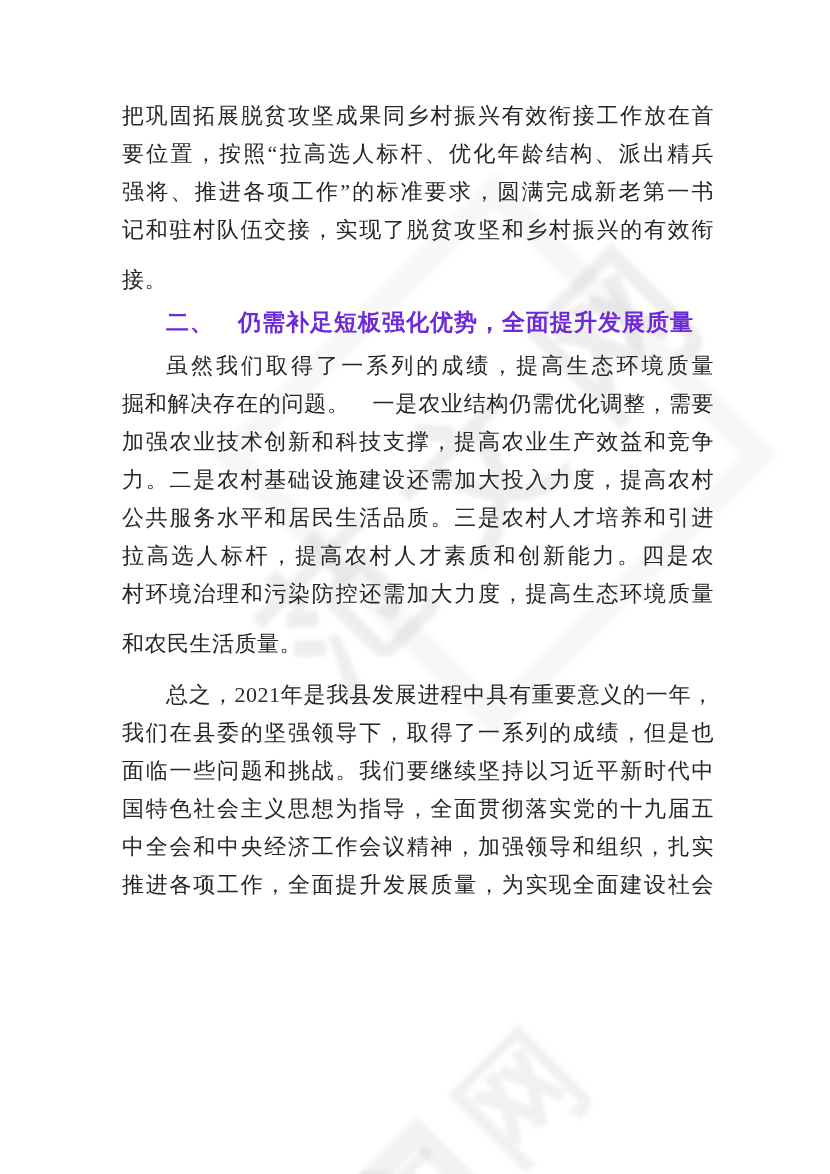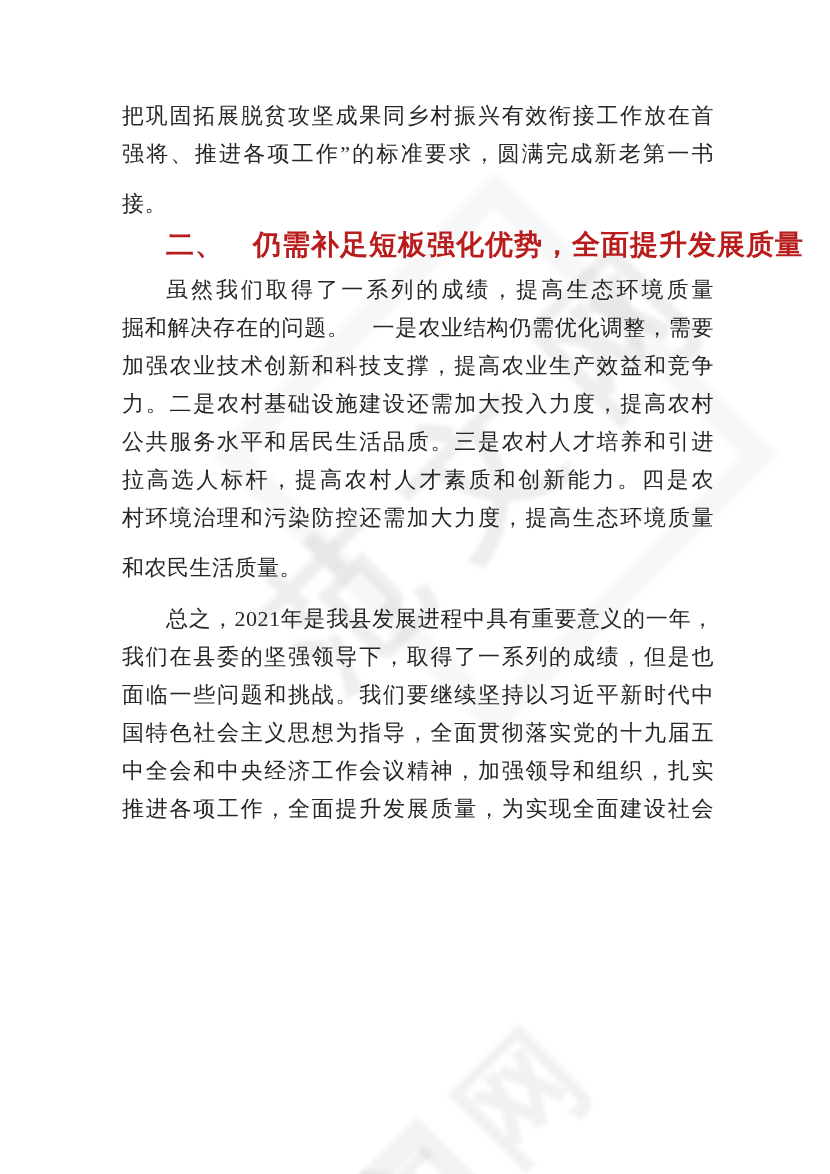--- a/index.html
+++ b/index.html
@@ -71,25 +71,25 @@
     overflow: hidden;
   }
   .line.last {
     text-align-last: left;
     margin-top: 12px;
   }
   .para .line:first-child { text-indent: 44px; }
   .para.no-indent .line:first-child { text-indent: 0; }
   .para.gap-above { margin-top: 13px; }
   .heading {
-    font-family: Liberation Mono, monospace;
-    font-size: 28px;
+    font-family: Liberation Serif, serif;
+    font-size: 23px;
     line-height: 38px;
     font-weight: bold;
-    color: #b91c1c;
+    color: #6d28d9;
     letter-spacing: 1px;
     text-indent: 44px;
     margin: 5px 0 5px 0;
     white-space: nowrap;
   }
 </style>
 </head>
 <body>
 
 <div class="page">
@@ -101,21 +101,23 @@
 
   <div class="wm wm-bottom">
     <div class="wm-diamond"></div>
     <div class="wm-text">范文网</div>
   </div>
 
   <div class="content">
 
     <div class="para no-indent">
         <div class="line">把巩固拓展脱贫攻坚成果同乡村振兴有效衔接工作放在首</div>
+        <div class="line">要位置，按照“拉高选人标杆、优化年龄结构、派出精兵</div>
         <div class="line">强将、推进各项工作”的标准要求，圆满完成新老第一书</div>
+        <div class="line">记和驻村队伍交接，实现了脱贫攻坚和乡村振兴的有效衔</div>
         <div class="line last">接。</div>
       </div>
 
     <div class="heading">二、　仍需补足短板强化优势，全面提升发展质量</div>
 
     <div class="para">
         <div class="line">虽然我们取得了一系列的成绩，提高生态环境质量</div>
         <div class="line">掘和解决存在的问题。　一是农业结构仍需优化调整，需要</div>
         <div class="line">加强农业技术创新和科技支撑，提高农业生产效益和竞争</div>
         <div class="line">力。二是农村基础设施建设还需加大投入力度，提高农村</div>

